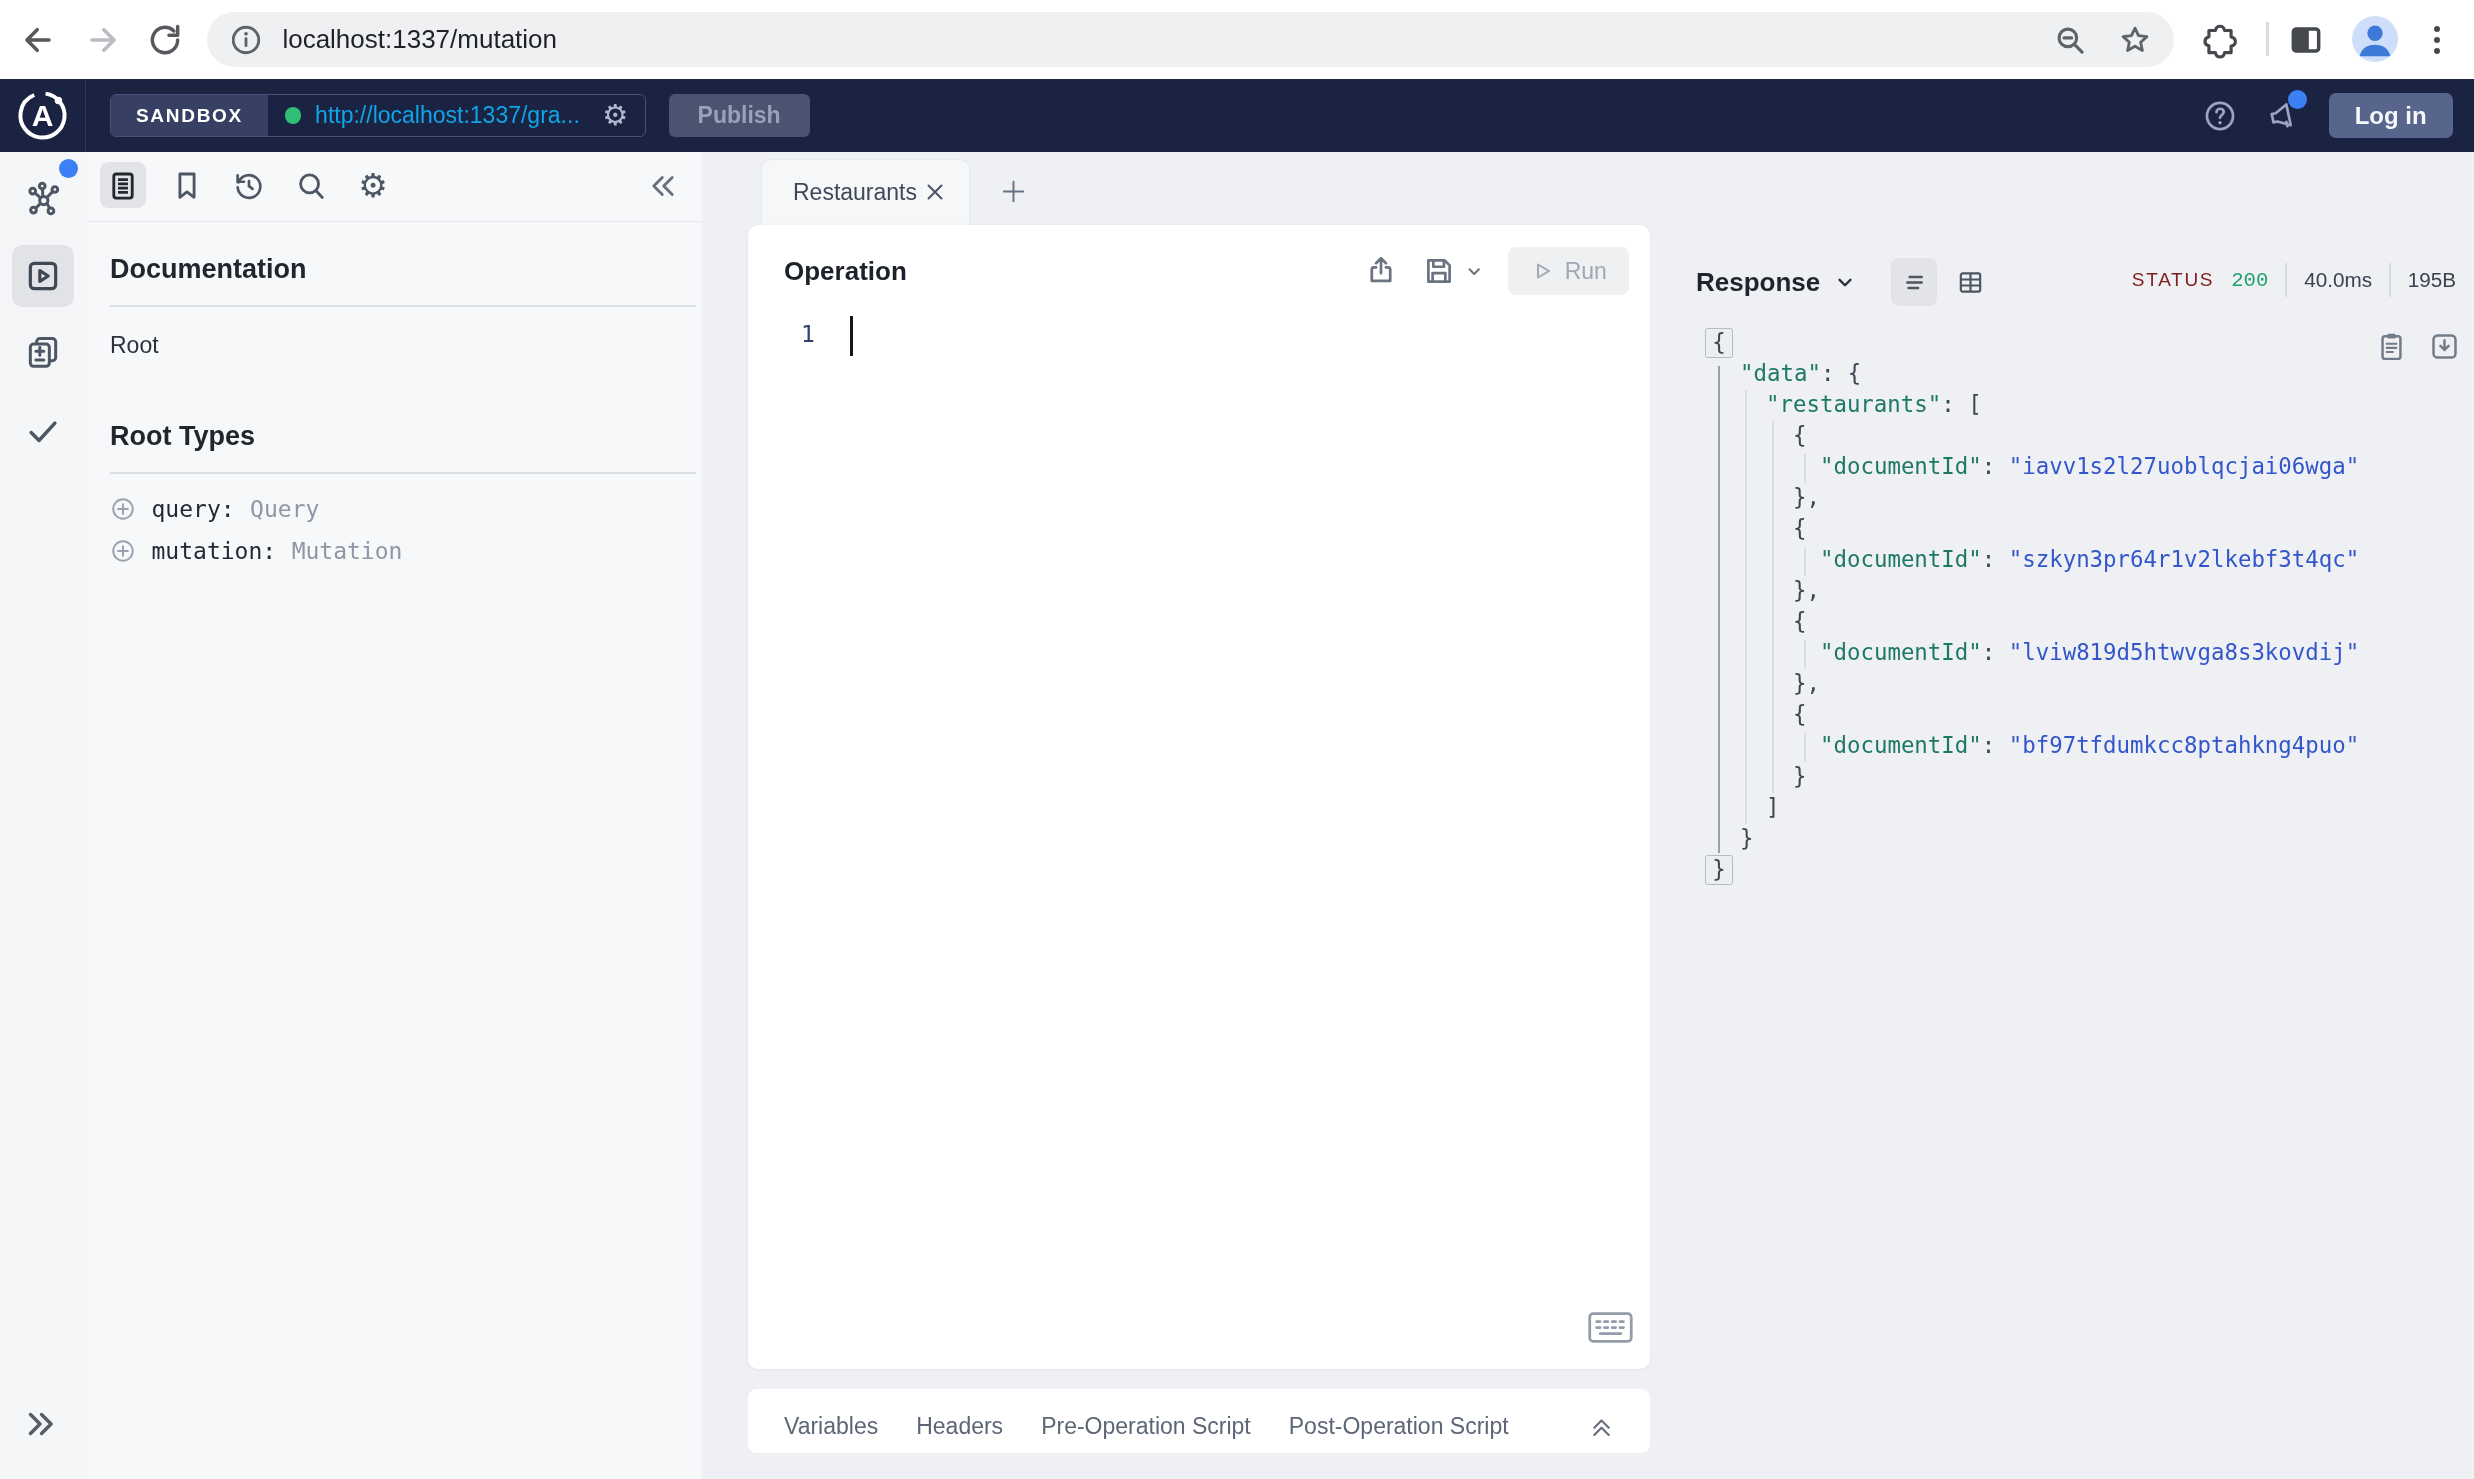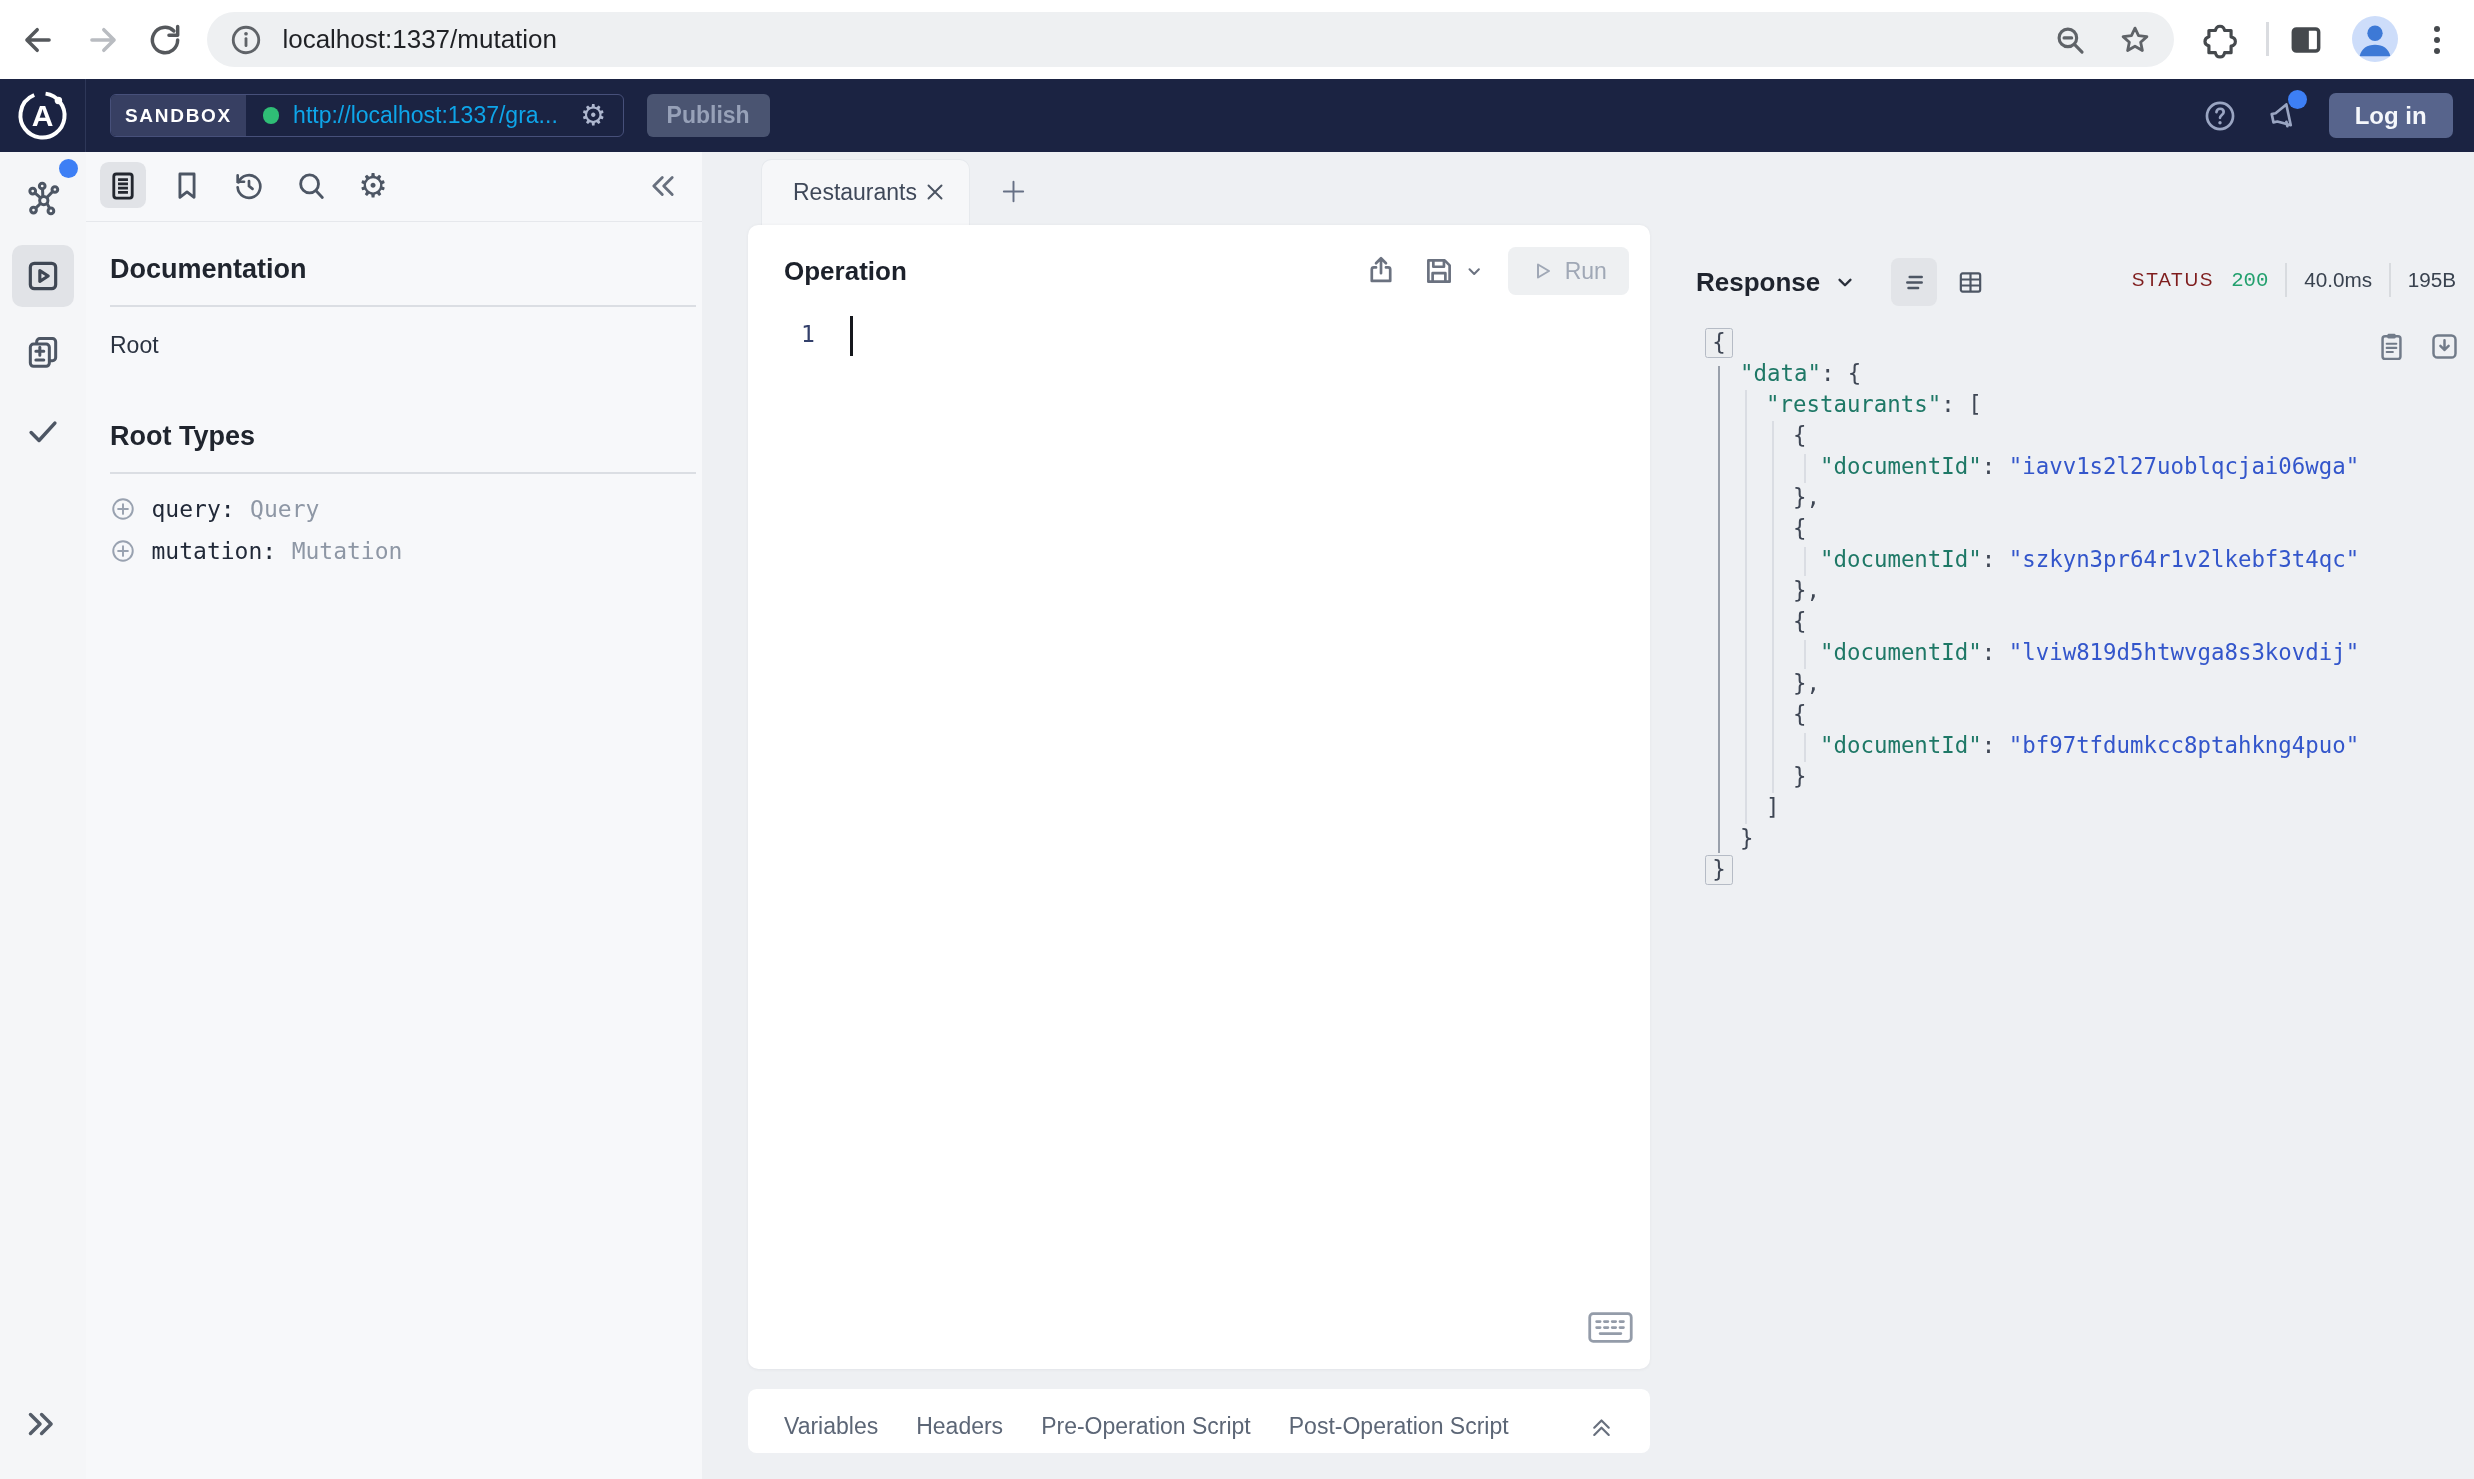--- a/index.html
+++ b/index.html
@@ -21,27 +21,27 @@
   .avatar { position:absolute; left:2352px; top:16.4px; width:46px; height:46px; border-radius:50%;
             background:#cdddfa; overflow:hidden; }
 
   
   .appbar { position:absolute; left:0; top:79px; width:2475px; height:73px; background:#1b2342;
             display:flex; align-items:center; }
   .logo-cell { width:86px; height:73px; display:flex; align-items:center; justify-content:center;
                border-right:1.7px solid #2e3758; flex:0 0 auto; }
   .endpoint-box { margin-left:24px; height:43px; display:flex; align-items:stretch;
                   border:1.7px solid #47507a; border-radius:6px; overflow:hidden; }
-  .env-chip { background:#373f62; display:flex; align-items:center; padding:0 14px;
+  .env-chip { background:#373f62; display:flex; align-items:center; padding:0 25px;
               color:#ffffff; font-size:19px; font-weight:bold; letter-spacing:1.7px; }
   .ep { display:flex; align-items:center; padding:0 17px; gap:13.8px; }
   .ep .dot { width:16.4px; height:16.4px; border-radius:50%; background:#2fbe76; }
   .ep .ep-url { font-size:23px; color:#0ea5e9; }
   .ep .gear { font-size:29px; color:#aeb7cf; line-height:1; margin-left:8.6px; }
-  .publish { margin-left:22.4px; height:43px; padding:0 20px; border-radius:6px; background:#4a5471;
+  .publish { margin-left:22.4px; height:43px; padding:0 29px; border-radius:6px; background:#4a5471;
              color:#97a1b8; font-size:23px; font-weight:bold; display:flex; align-items:center; }
   .appbar .spacer { flex:1; }
   .appbar .hicon { width:34px; height:34px; color:#9aa5c2; margin-right:29px; position:relative; }
   .badge { position:absolute; right:-6.9px; top:-8.6px; width:19px; height:19px; border-radius:50%;
            background:#3d7ff5; }
   .login { height:45px; padding:0 26px; margin-right:22.4px; border-radius:6.9px; background:#57648c;
            color:#f5f7fb; font-size:24px; font-weight:bold; display:flex; align-items:center; }
 
   
   .rail { position:absolute; left:0; top:152px; width:86px; height:1327px; background:#f5f6f8; }

